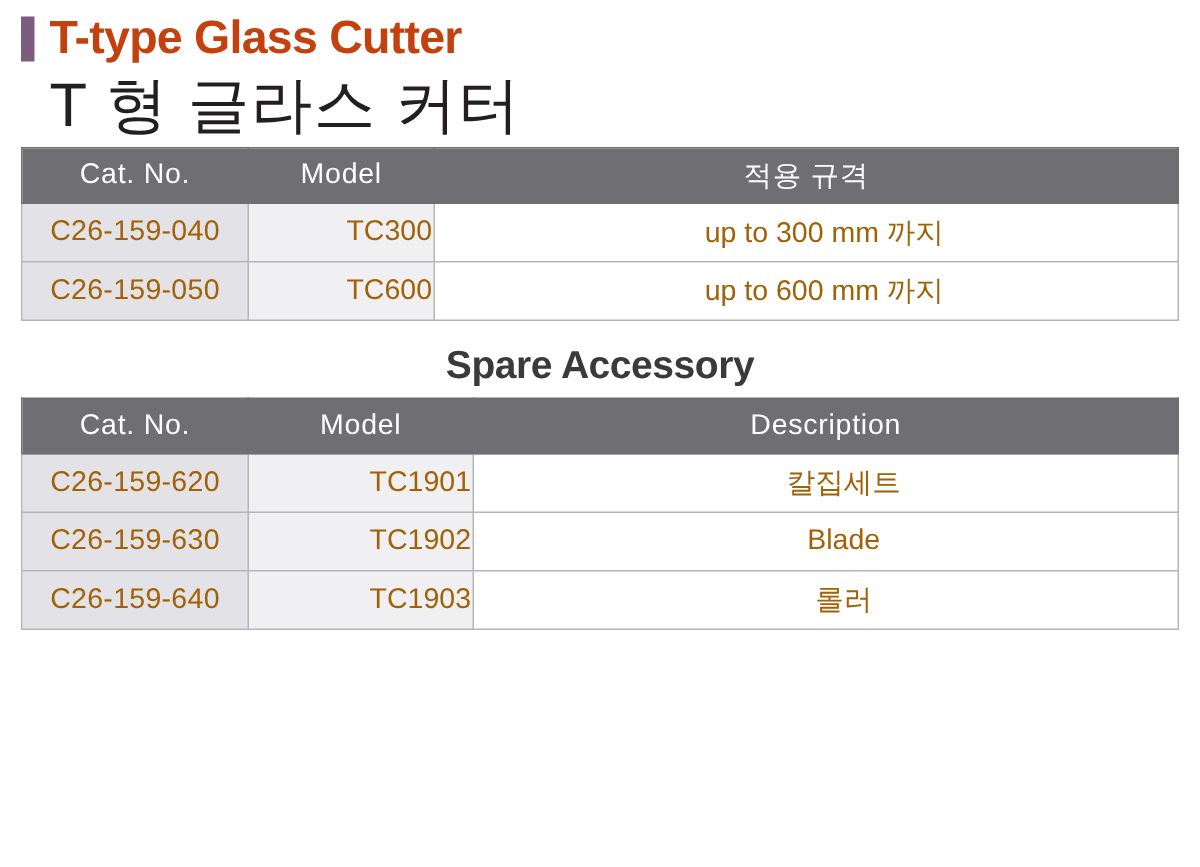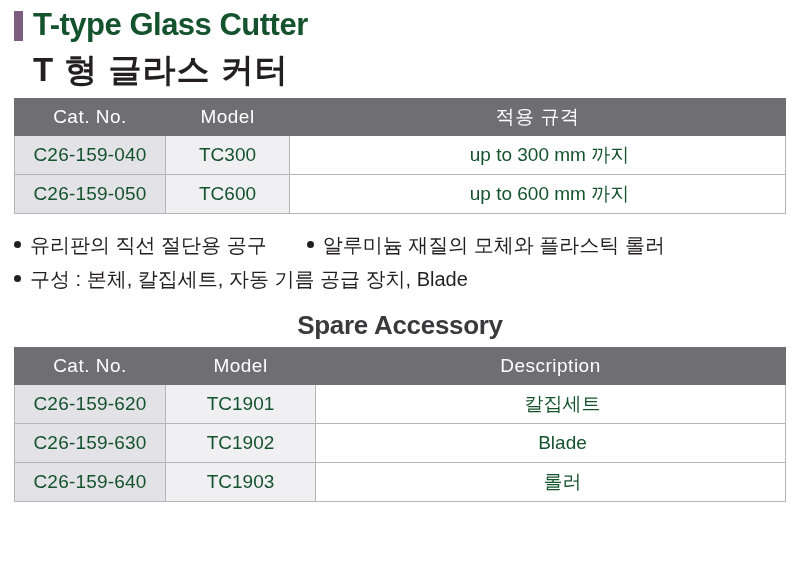--- a/index.html
+++ b/index.html
@@ -34,26 +34,26 @@
     height: 30px;
     background: #7c5c7f;
     margin-right: 10px;
     margin-top: 3px;
     flex: 0 0 auto;
   }
   .title-en {
     font-size: 31px;
     font-weight: bold;
     letter-spacing: -0.5px;
-    color: #14532d;
+    color: #c2410c;
     line-height: 34px;
   }
   .title-kr {
-    font-size: 33px;
-    font-weight: bold;
+    font-size: 41px;
+    font-weight: normal;
     color: #231f20;
     line-height: 44px;
     margin-left: 19px;
     letter-spacing: 1px;
   }
 
   
   table.spec {
     border-collapse: collapse;
     width: 100%;
@@ -69,28 +69,29 @@
     height: 34px;
     border: 1px solid #6e6e73;
     text-align: center;
     letter-spacing: 0.5px;
   }
   table.spec td {
     height: 36px;
     font-size: 19px;
     text-align: center;
     border: 1px solid #b5b5b8;
-    color: #14532d;
+    color: #a16207;
   }
   table.spec td.cat {
     background: #e3e2e6;
     letter-spacing: 0.2px;
   }
   table.spec td.model {
     background: #f0eff2;
+    text-align: right;
   }
   table.spec td.desc {
     background: #ffffff;
     padding-left: 25px;
   }
   .tbl1 col.c1 { width: 151px; }
   .tbl1 col.c2 { width: 124px; }
   .tbl2 col.c1 { width: 151px; }
   .tbl2 col.c2 { width: 150px; }
 
@@ -166,38 +167,20 @@
         <td class="desc">up to 300 mm 까지</td>
       </tr>
       <tr>
         <td class="cat">C26-159-050</td>
         <td class="model">TC600</td>
         <td class="desc">up to 600 mm 까지</td>
       </tr>
     </tbody>
   </table>
 
-  <div class="bullets">
-    <div class="bullet-row">
-      <div class="bullet-item">
-        <span class="dot"></span>
-        <span>유리판의 직선 절단용 공구</span>
-      </div>
-      <div class="bullet-item">
-        <span class="dot"></span>
-        <span>알루미늄 재질의 모체와 플라스틱 롤러</span>
-      </div>
-    </div>
-    <div class="bullet-row">
-      <div class="bullet-item">
-        <span class="dot"></span>
-        <span>구성 : 본체, 칼집세트, 자동 기름 공급 장치, Blade</span>
-      </div>
-    </div>
-  </div>
 
   <div class="sub-heading">Spare Accessory</div>
 
   <table class="spec tbl2">
     <colgroup>
         <col class="c1">
         <col class="c2">
         <col>
       </colgroup>
     <thead>

